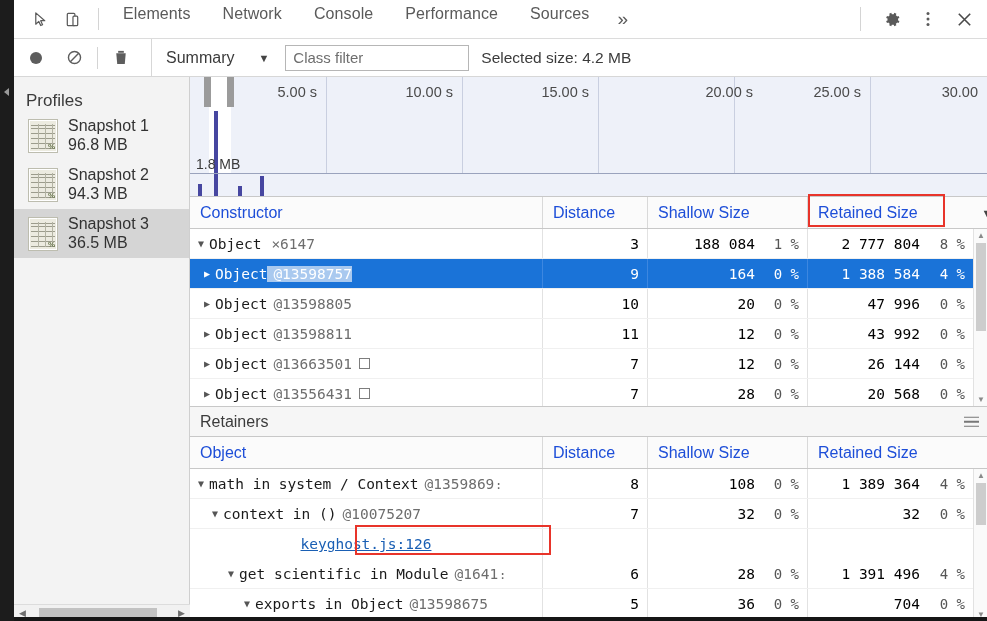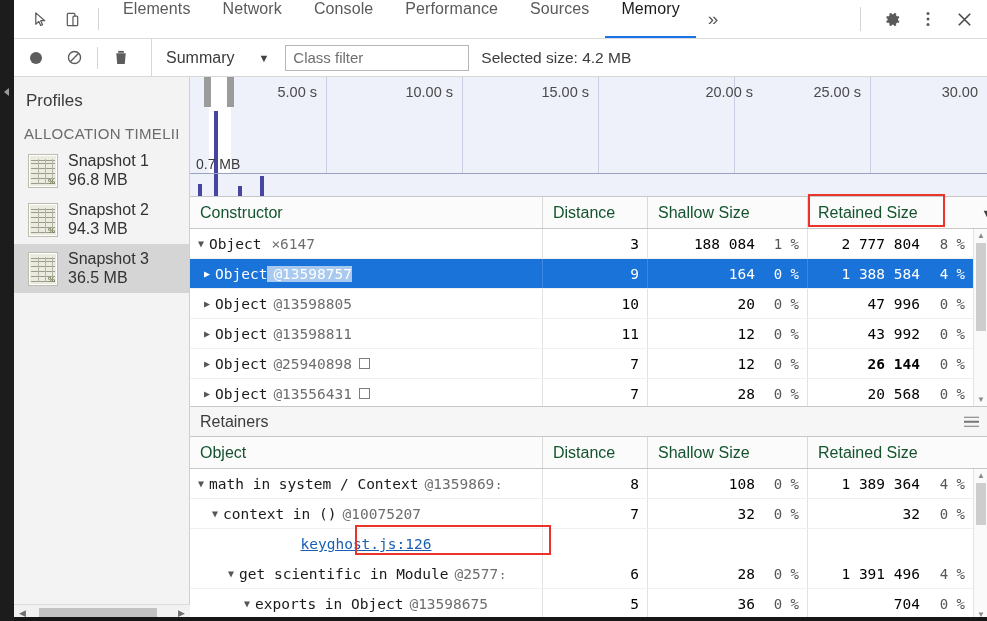--- a/index.html
+++ b/index.html
@@ -40,22 +40,22 @@
   }
   .tb-icons { display: flex; align-items: center; padding: 0 4px 0 12px; gap: 4px; }
   .tb-iconbtn {
     width: 28px; height: 28px;
     display: flex; align-items: center; justify-content: center;
     border-radius: 2px;
   }
   .tb-sep { width: 1px; height: 22px; background: #d4d4d4; margin: 0 8px; align-self: center; }
   .tabs { display: flex; align-items: stretch; }
   .tab {
-    display: flex; align-items: flex-start;
-    padding: 0 16px;
+    display: flex; align-items: flex-end;
+    padding: 13px 16px;
     font-size: 16px; color: #5a5a5a;
     letter-spacing: .1px;
     border-bottom: 2px solid transparent;
     white-space: nowrap;
   }
   .tab.active { color: #1a1a1a; border-bottom: 2px solid #1a73e8; }
   .tab-more {
     display: flex; align-items: center; padding: 0 12px;
     font-size: 19px; color: #5a5a5a;
   }
@@ -205,21 +205,21 @@
     background: #fff;
     border-top: 1px solid #c8c8c8;
     overflow: hidden;
   }
   .grid-head {
     display: flex; height: 32px;
     background: #fbfbfb;
     border-bottom: 1px solid #c8c8c8;
   }
   .gh-cell {
-    font-size: 16px; color: #14532d;
+    font-size: 16px; color: #1d4ed8;
     display: flex; align-items: center;
     padding-left: 10px;
     border-right: 1px solid #d9d9d9;
     flex: 0 0 auto;
     position: relative;
   }
   .gh-cell.last { border-right: 0; }
   .row {
     display: flex; height: 30px; align-items: stretch;
     border-bottom: 1px solid #f0f0f0;
@@ -347,23 +347,20 @@
         </div>
       <div class="tab">
           <span>Console</span>
         </div>
       <div class="tab">
           <span>Performance</span>
         </div>
       <div class="tab">
           <span>Sources</span>
         </div>
-      <div class="tab active">
-          <span>Memory</span>
-        </div>
       <div class="tab-more">
           <span>»</span>
         </div>
     </div>
 
     <div class="tb-right">
       <div class="tb-rsep"></div>
       <div class="tb-rbtn">
         <svg width="19" height="19" viewBox="0 0 20 20">
           <path fill="#5a5a5a" d="M10 6.4a3.6 3.6 0 100 7.2 3.6 3.6 0 000-7.2zm0 5.6a2 2 0 110-4 2 2 0 010 4z"></path>
@@ -414,21 +411,20 @@
 
     <div class="tl-filter">
       <input type="text" placeholder="Class filter" style="">
     </div>
 
     <div class="tl-selsize">Selected size: 4.2 MB</div>
   </div>
 
   <div class="sidebar">
     <div class="sb-title">Profiles</div>
-    <div class="sb-section">ALLOCATION TIMELII</div>
 
     <div class="sb-item">
       <div class="snap-icon">
         <div class="bar" style="top:5px"></div>
           <div class="bar" style="top:8px"></div>
         <div class="bar" style="top:13px"></div>
           <div class="bar" style="top:18px"></div>
         <div class="bar" style="top:23px"></div>
           <div class="bar" style="top:28px"></div>
         <div class="vbar" style="left:9px"></div>
@@ -503,21 +499,21 @@
     <div class="tl-tick" style="left:680px">25.00 s</div>
     <div class="tl-tick" style="left:797px">30.00</div>
 
     <div class="tl-selband" style="left:19px; width:22px;"></div>
     <div class="tl-handle" style="left:14px;"></div>
     <div class="tl-handle" style="left:37px;"></div>
 
     <div class="tl-bar" style="left:24px; top:34px; height:62px;"></div>
 
     <div class="tl-mbline" style="top:96px;"></div>
-    <div class="tl-mblabel" style="left:6px; top:79px;">0.7 MB</div>
+    <div class="tl-mblabel" style="left:6px; top:79px;">1.8 MB</div>
 
     <div class="tl-footstrip">
       <div class="tl-fbar" style="left:8px; height:12px;"></div>
       <div class="tl-fbar" style="left:24px; height:22px;"></div>
       <div class="tl-fbar" style="left:48px; height:10px;"></div>
       <div class="tl-fbar" style="left:70px; height:20px;"></div>
     </div>
   </div>
 
   <div class="grid-wrap">
@@ -586,27 +582,27 @@
       <div class="cell num" style="width:115px; border-right:0;">12</div>
       <div class="cell pct" style="width:45px;">0 %</div>
       <div class="cell num" style="width:120px; border-right:0;">43 992</div>
       <div class="cell pct" style="width:45px; border-right:0;">0 %</div>
     </div>
 
     <div class="row">
       <div class="cell name" style="width:353px; padding-left:14px;">
         <span class="tri">▶</span>
         <span class="cname">Object</span>
-        <span class="cid">@25940898</span>
+        <span class="cid">@13663501</span>
         <span class="detach"></span>
       </div>
       <div class="cell num" style="width:105px;">7</div>
       <div class="cell num" style="width:115px; border-right:0;">12</div>
       <div class="cell pct" style="width:45px;">0 %</div>
-      <div class="cell num" style="width:120px; border-right:0;font-weight:bold;">26 144</div>
+      <div class="cell num" style="width:120px; border-right:0;">26 144</div>
       <div class="cell pct" style="width:45px; border-right:0;">0 %</div>
     </div>
 
     <div class="row">
       <div class="cell name" style="width:353px; padding-left:14px;">
         <span class="tri">▶</span>
         <span class="cname">Object</span>
         <span class="cid">@13556431</span>
         <span class="detach"></span>
       </div>
@@ -683,21 +679,21 @@
       <div class="cell num" style="width:115px; border-right:0;"></div>
       <div class="cell pct" style="width:45px;"></div>
       <div class="cell num" style="width:120px; border-right:0;"></div>
       <div class="cell pct" style="width:45px; border-right:0;"></div>
     </div>
 
     <div class="row">
       <div class="cell name" style="width:353px; padding-left:38px;">
         <span class="tri">▼</span>
         <span class="cname">get scientific in Module</span>
-        <span class="cid">@2577։</span>
+        <span class="cid">@1641։</span>
       </div>
       <div class="cell num" style="width:105px;">6</div>
       <div class="cell num" style="width:115px; border-right:0;">28</div>
       <div class="cell pct" style="width:45px;">0 %</div>
       <div class="cell num" style="width:120px; border-right:0;">1 391 496</div>
       <div class="cell pct" style="width:45px; border-right:0;">4 %</div>
     </div>
 
     <div class="row">
       <div class="cell name" style="width:353px; padding-left:54px;">

